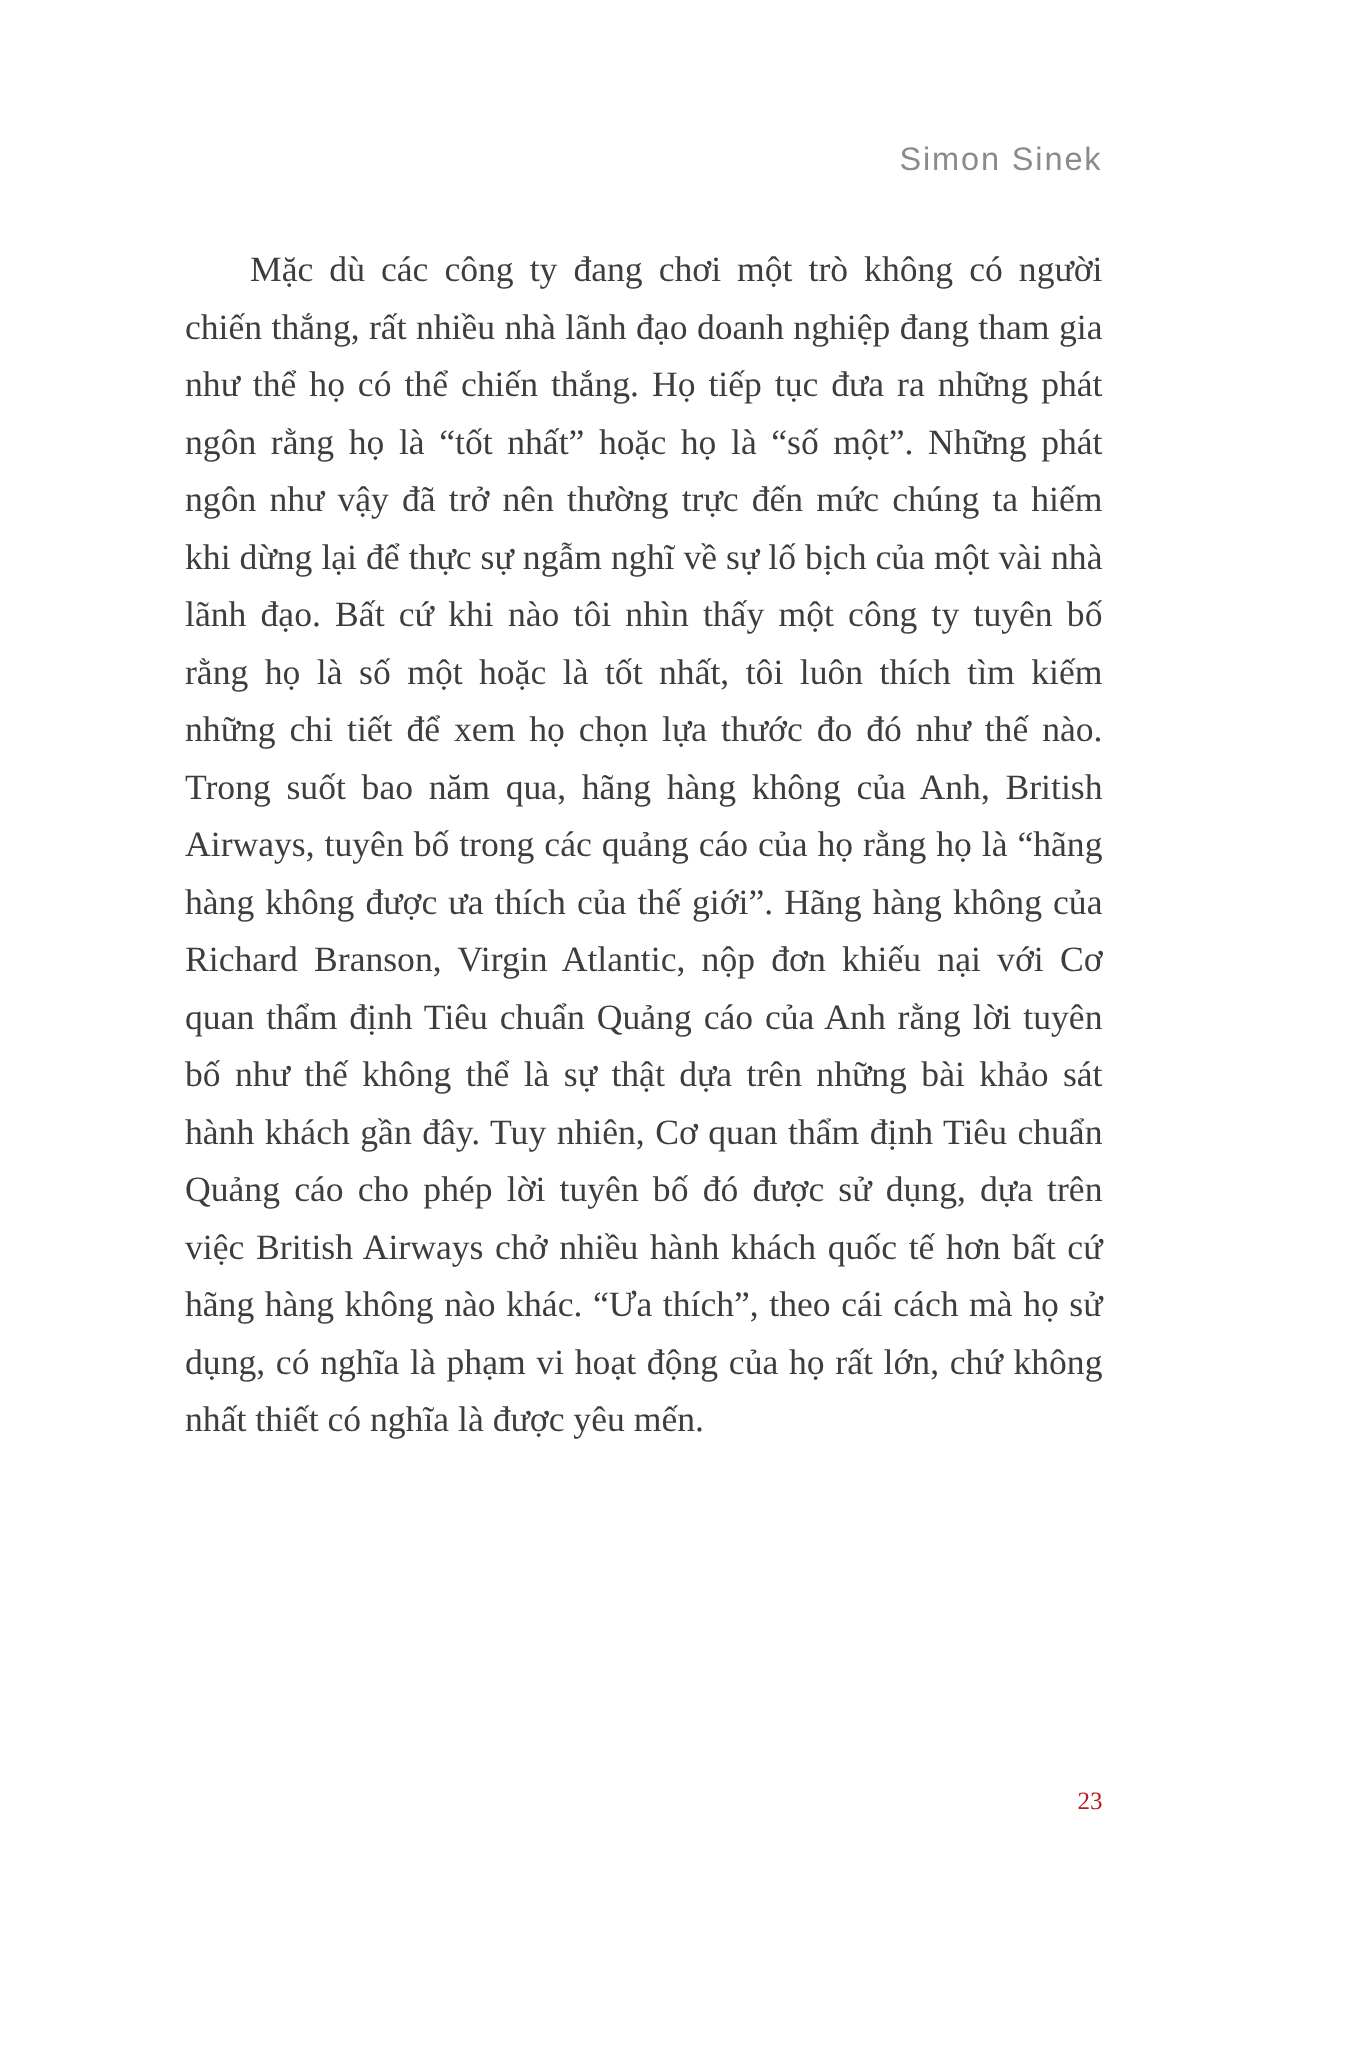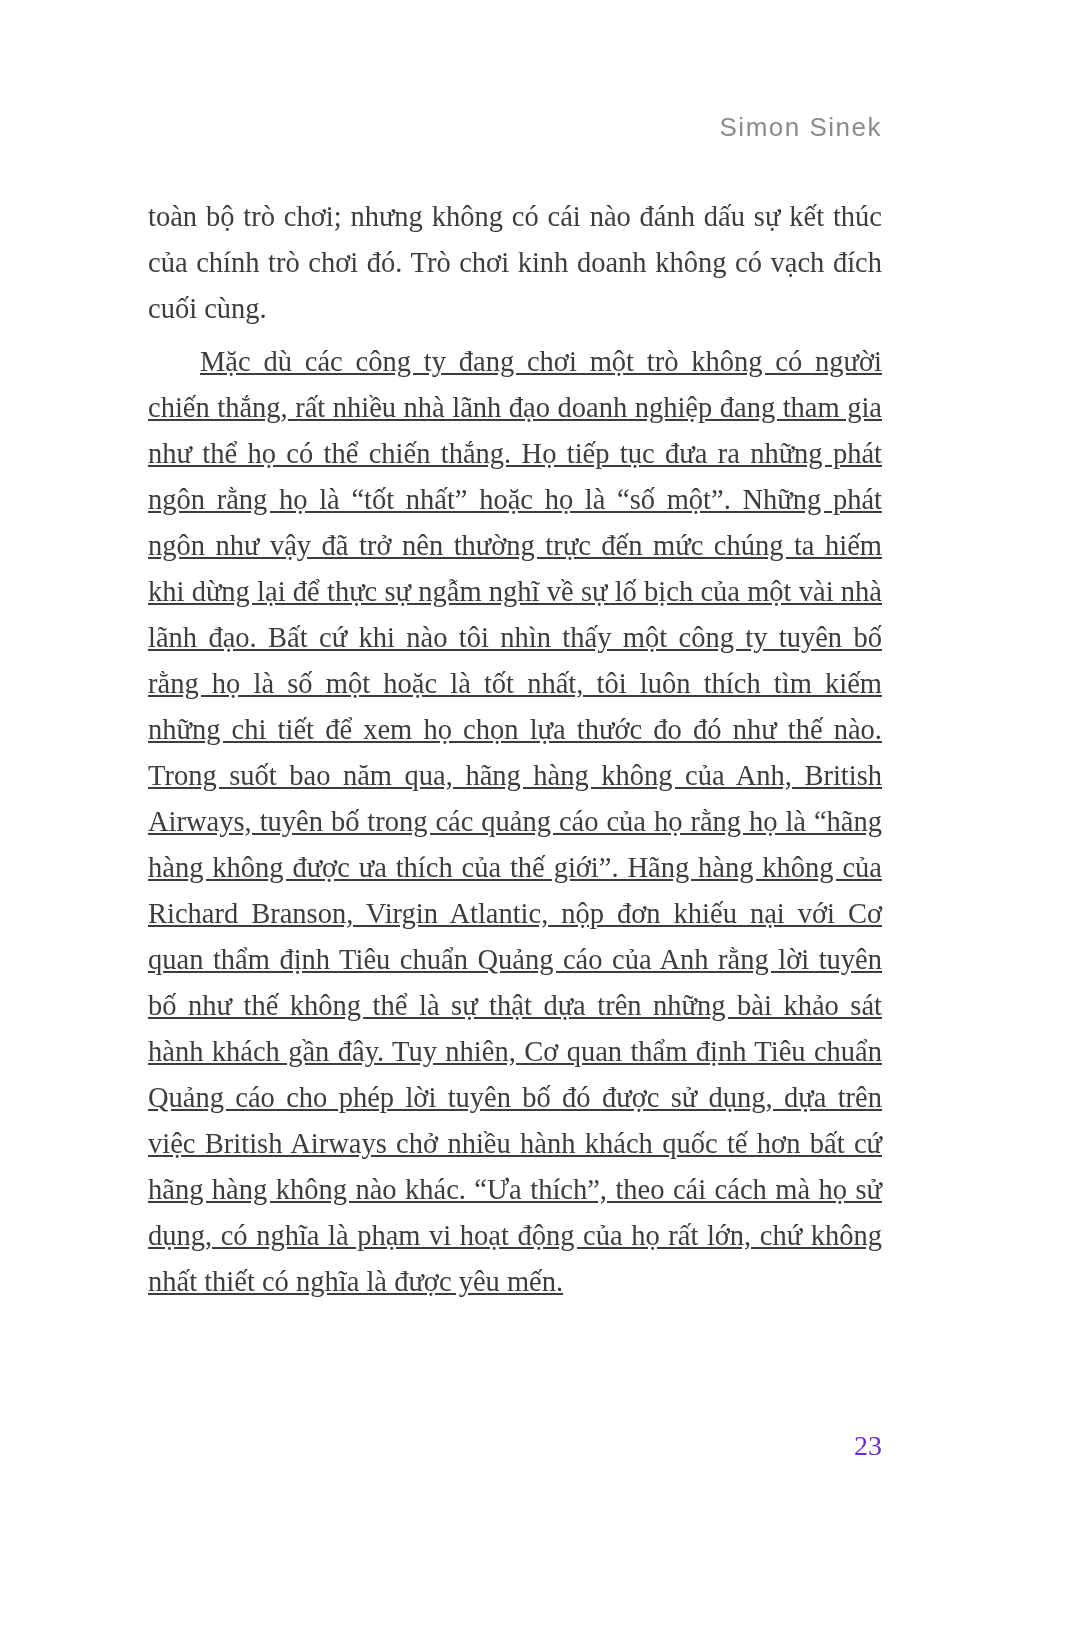--- a/index.html
+++ b/index.html
@@ -43,31 +43,30 @@
   .para { margin: 0; }
   .para + .para { margin-top: 7px; text-decoration: underline; }
   .para.indent { text-indent: 52px; }
 
   .page-number {
     position: absolute;
     top: 1430px;
     left: 148px;
     width: 734px;
     text-align: right;
-    font-size: 28px;
-    color: #6d28d9;
+    font-size: 20px;
+    color: #b91c1c;
   }
 </style>
 </head>
 <body>
 
 <div class="page">
 
   <div class="running-header">Simon Sinek</div>
 
   <div class="body-text">
-    <p class="para no-indent">toàn bộ trò chơi; nhưng không có cái nào đánh dấu sự kết thúc của chính trò chơi đó. Trò chơi kinh doanh không có vạch đích cuối cùng.</p>
     <p class="para indent">Mặc dù các công ty đang chơi một trò không có người chiến thắng, rất nhiều nhà lãnh đạo doanh nghiệp đang tham gia như thể họ có thể chiến thắng. Họ tiếp tục đưa ra những phát ngôn rằng họ là “tốt nhất” hoặc họ là “số một”. Những phát ngôn như vậy đã trở nên thường trực đến mức chúng ta hiếm khi dừng lại để thực sự ngẫm nghĩ về sự lố bịch của một vài nhà lãnh đạo. Bất cứ khi nào tôi nhìn thấy một công ty tuyên bố rằng họ là số một hoặc là tốt nhất, tôi luôn thích tìm kiếm những chi tiết để xem họ chọn lựa thước đo đó như thế nào. Trong suốt bao năm qua, hãng hàng không của Anh, British Airways, tuyên bố trong các quảng cáo của họ rằng họ là “hãng hàng không được ưa thích của thế giới”. Hãng hàng không của Richard Branson, Virgin Atlantic, nộp đơn khiếu nại với Cơ quan thẩm định Tiêu chuẩn Quảng cáo của Anh rằng lời tuyên bố như thế không thể là sự thật dựa trên những bài khảo sát hành khách gần đây. Tuy nhiên, Cơ quan thẩm định Tiêu chuẩn Quảng cáo cho phép lời tuyên bố đó được sử dụng, dựa trên việc British Airways chở nhiều hành khách quốc tế hơn bất cứ hãng hàng không nào khác. “Ưa thích”, theo cái cách mà họ sử dụng, có nghĩa là phạm vi hoạt động của họ rất lớn, chứ không nhất thiết có nghĩa là được yêu mến.</p>
   </div>
 
   <div class="page-number">23</div>
 
 </div>
 
 </body></html>

